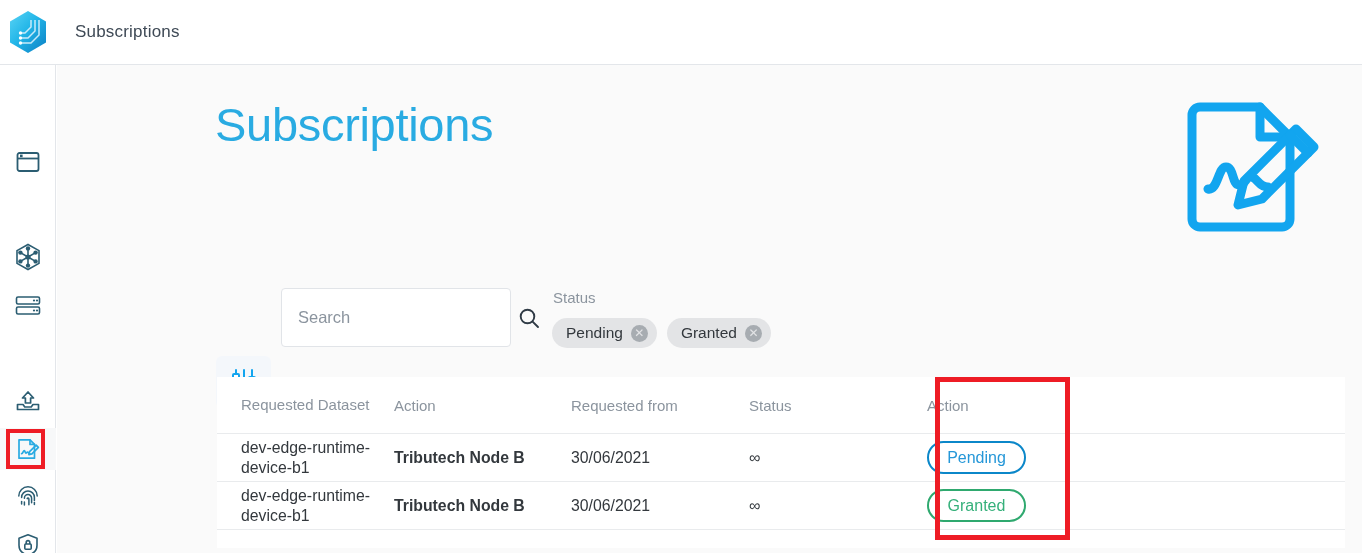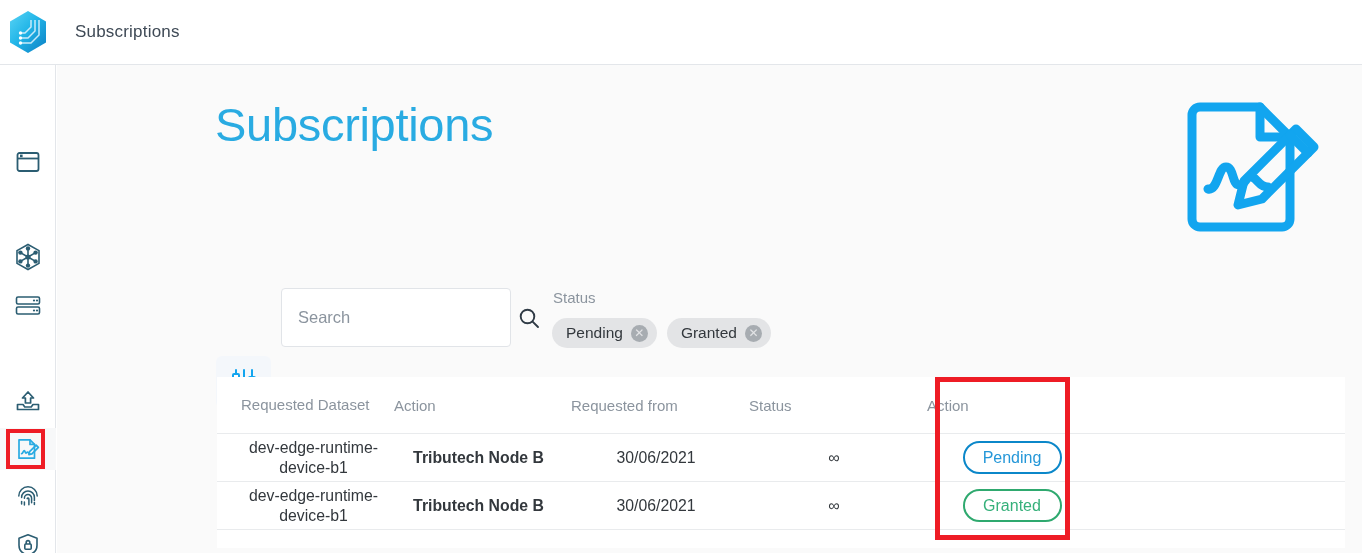--- a/index.html
+++ b/index.html
@@ -122,21 +122,21 @@
   }
   .trow {
     display: flex; align-items: center;
     border-bottom: 1px solid #e9ebed;
     background: #ffffff;
   }
   .thead { height: 57px; }
   .thead .tcell {
     font-size: 15px; color: #8b949e; font-weight: 400;
   }
-  .tbody-row { height: 48px; text-align: center; }
+  .tbody-row { height: 48px; }
   .tbody-row .tcell {
     font-size: 15.8px; color: #33383d;
   }
   .tcell { padding-right: 8px; }
   .c-dataset { width: 177px; padding-left: 24px; line-height: 1.22; }
   .c-owner   { width: 177px; font-weight: bold; }
   .c-from    { width: 178px; }
   .c-to      { width: 178px; }
   .c-status  { width: 178px; }
   .c-action  { width: 198px; }

